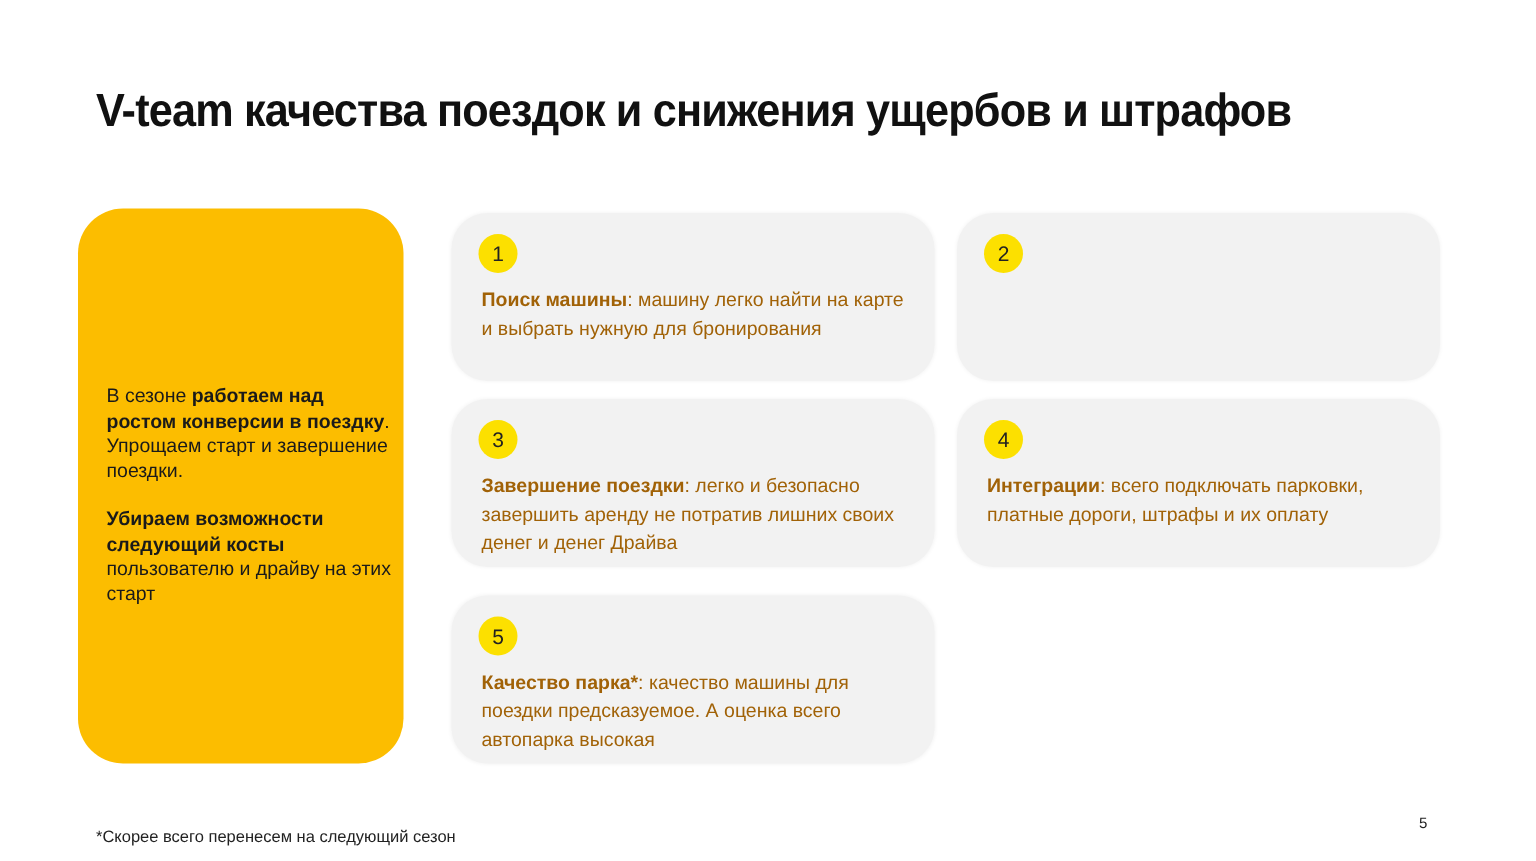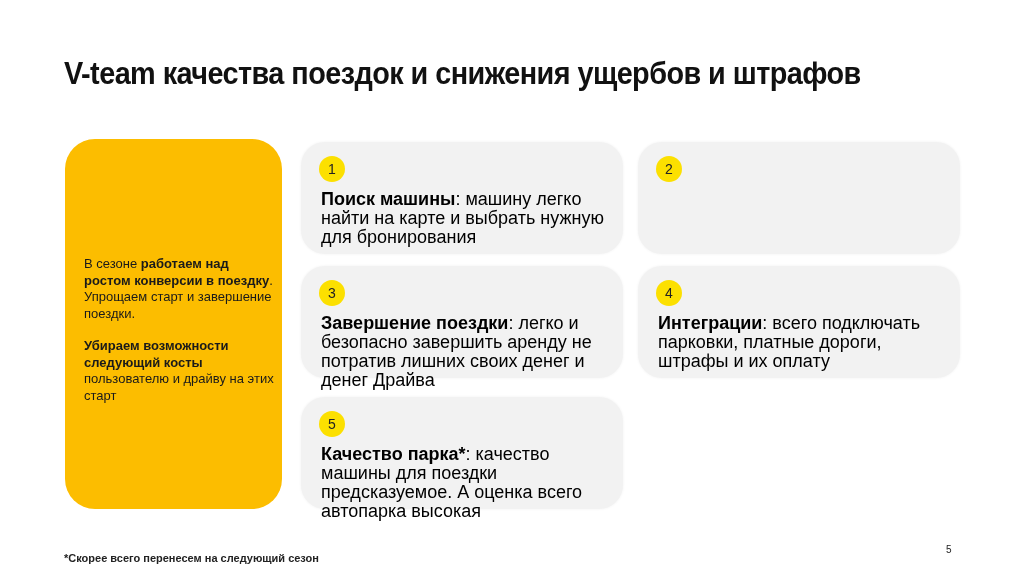--- a/index.html
+++ b/index.html
@@ -7,51 +7,51 @@
     width: 1024px; height: 574px; background: #ffffff; position: relative; overflow: hidden;
     font-family: "Liberation Sans", sans-serif; color: #111111;
   }
   .title {
     position: absolute; left: 64px; top: 34px; width: 860px;
     font-family: "Liberation Sans", sans-serif; font-weight: bold;
     font-size: 31px; line-height: 38px; letter-spacing: -0.6px; color: #111;
     transform: scaleX(0.93); transform-origin: left top;
   }
   .side-panel {
-    position: absolute; left: 65px; top: 139px; width: 217px; height: 370px;
+    position: absolute; left: 52px; top: 139px; width: 217px; height: 370px;
     background: #fcbd00; border-radius: 30px;
   }
   .side-text {
     position: absolute; left: 19px; top: 117px; width: 190px;
     font-size: 13px; line-height: 16.5px; color: #1a1a1a;
   }
   .side-text p { margin: 0; }
   .side-text p + p { margin-top: 16px; }
   .side-text b { font-weight: bold; }
   .card {
     position: absolute; background: #f2f2f2; border-radius: 24px;
     box-shadow: 0 0 3px rgba(0,0,0,0.06);
   }
   .badge {
     position: absolute; left: 18px; top: 14px; width: 26px; height: 26px;
     border-radius: 50%; background: #fce000; color: #222;
     font-size: 14px; line-height: 26px; text-align: center;
   }
   .card-text {
     position: absolute; left: 20px; top: 48px; right: 14px;
-    font-size: 18px; line-height: 19px; color: #000000;
+    font-size: 13px; line-height: 19px; color: #a16207;
   }
   .card-text b { font-weight: bold; }
   #card1 { left: 301px; top: 142px; width: 322px; height: 112px; }
   #card2 { left: 638px; top: 142px; width: 322px; height: 112px; }
   #card3 { left: 301px; top: 266px; width: 322px; height: 112px; }
   #card4 { left: 638px; top: 266px; width: 322px; height: 112px; }
   #card5 { left: 301px; top: 397px; width: 322px; height: 112px; }
   .footnote {
-    position: absolute; left: 64px; top: 552px; font-size: 11px; color: #222; font-weight: bold;
+    position: absolute; left: 64px; top: 552px; font-size: 11px; color: #222;
   }
   .page-num {
     position: absolute; left: 946px; top: 544px; font-size: 10px; color: #222;
   }
 </style>
 </head>
 <body>
 
 <h1 class="title">V-team качества поездок и снижения ущербов и штрафов</h1>
 

